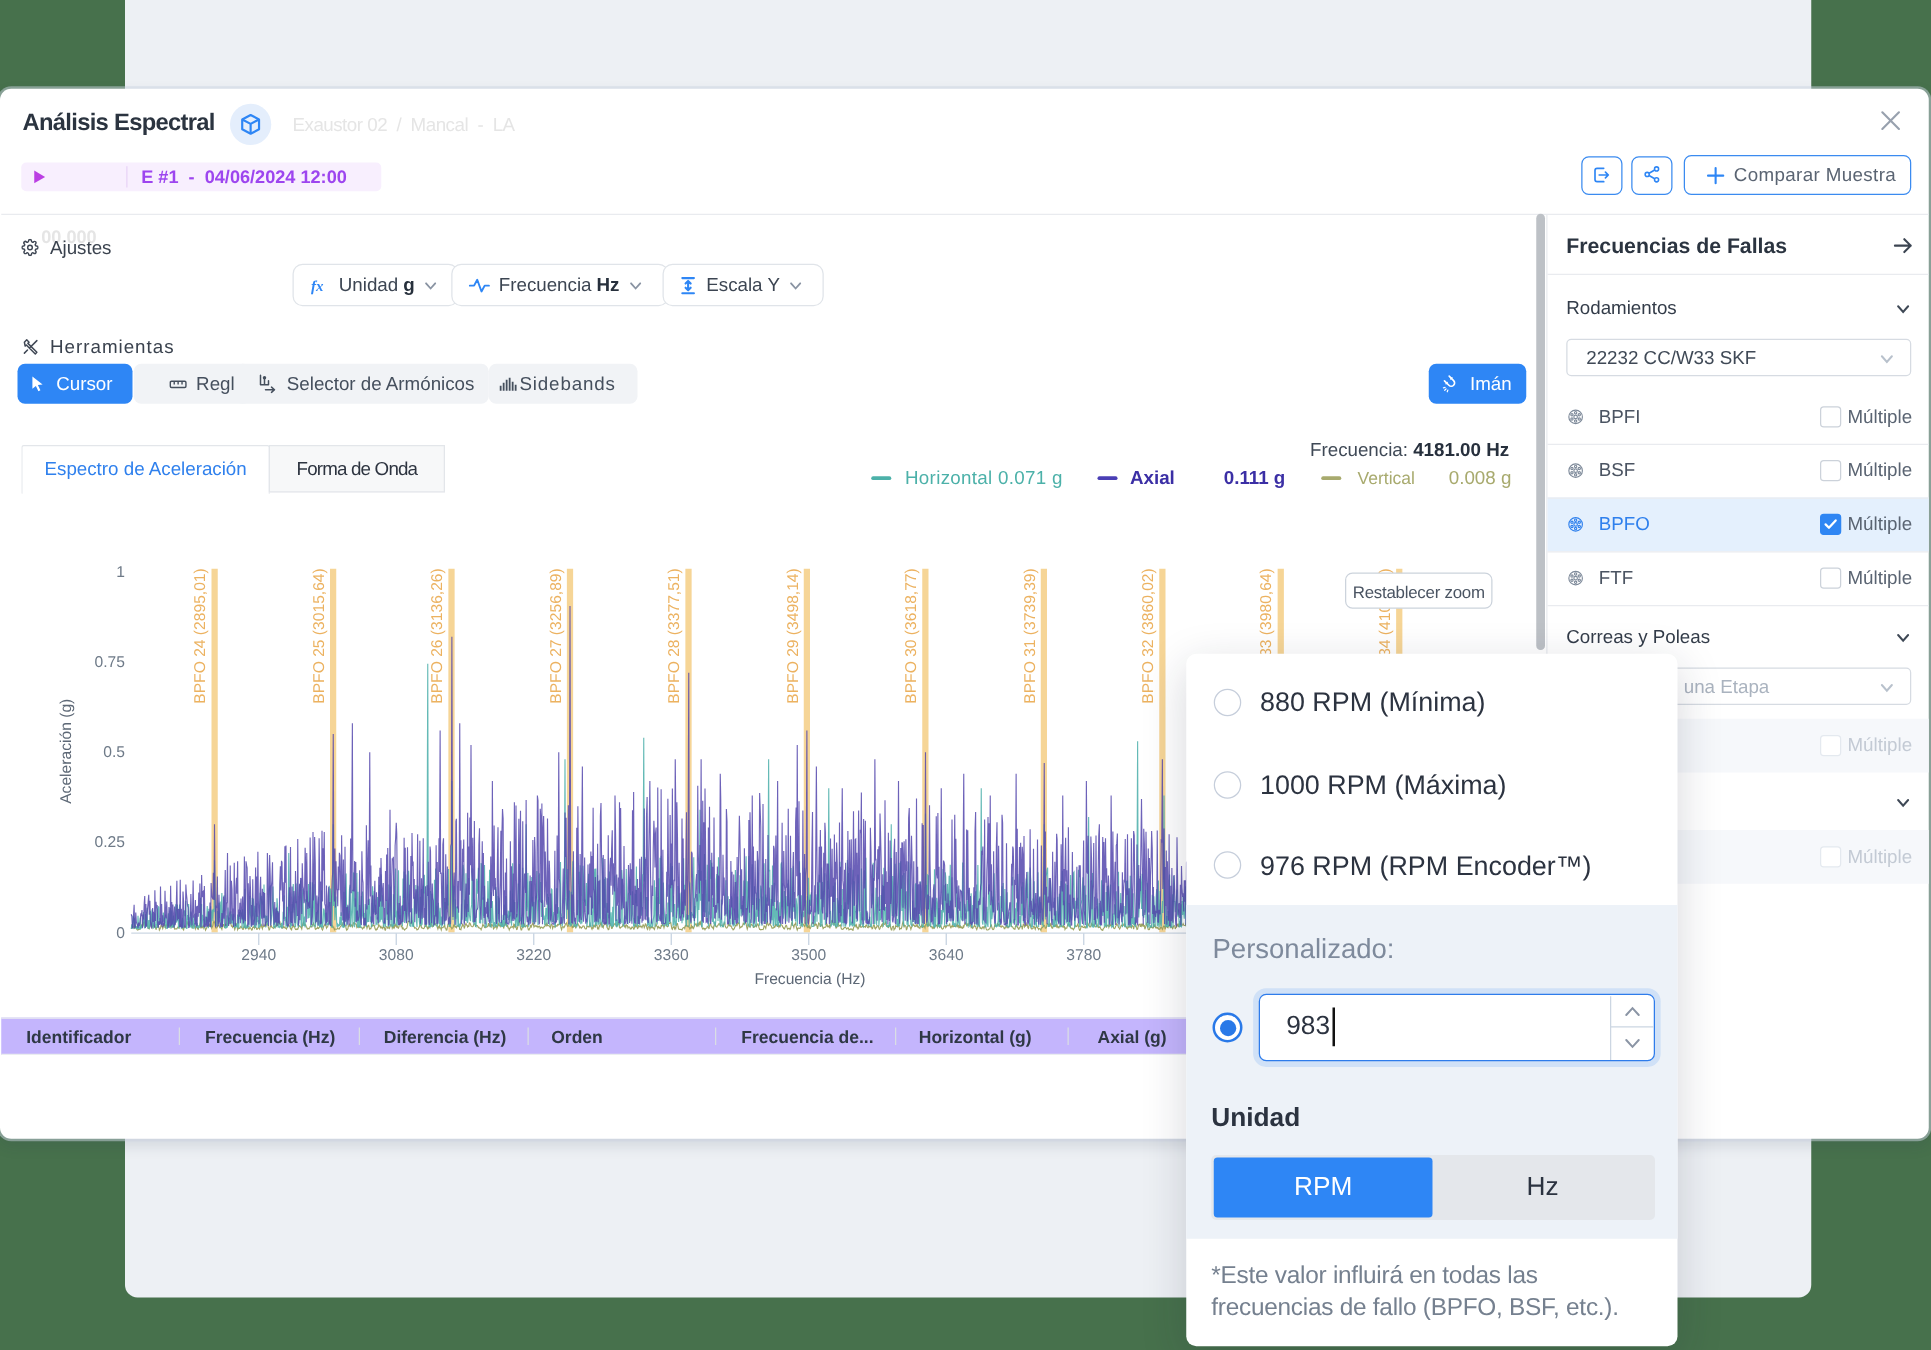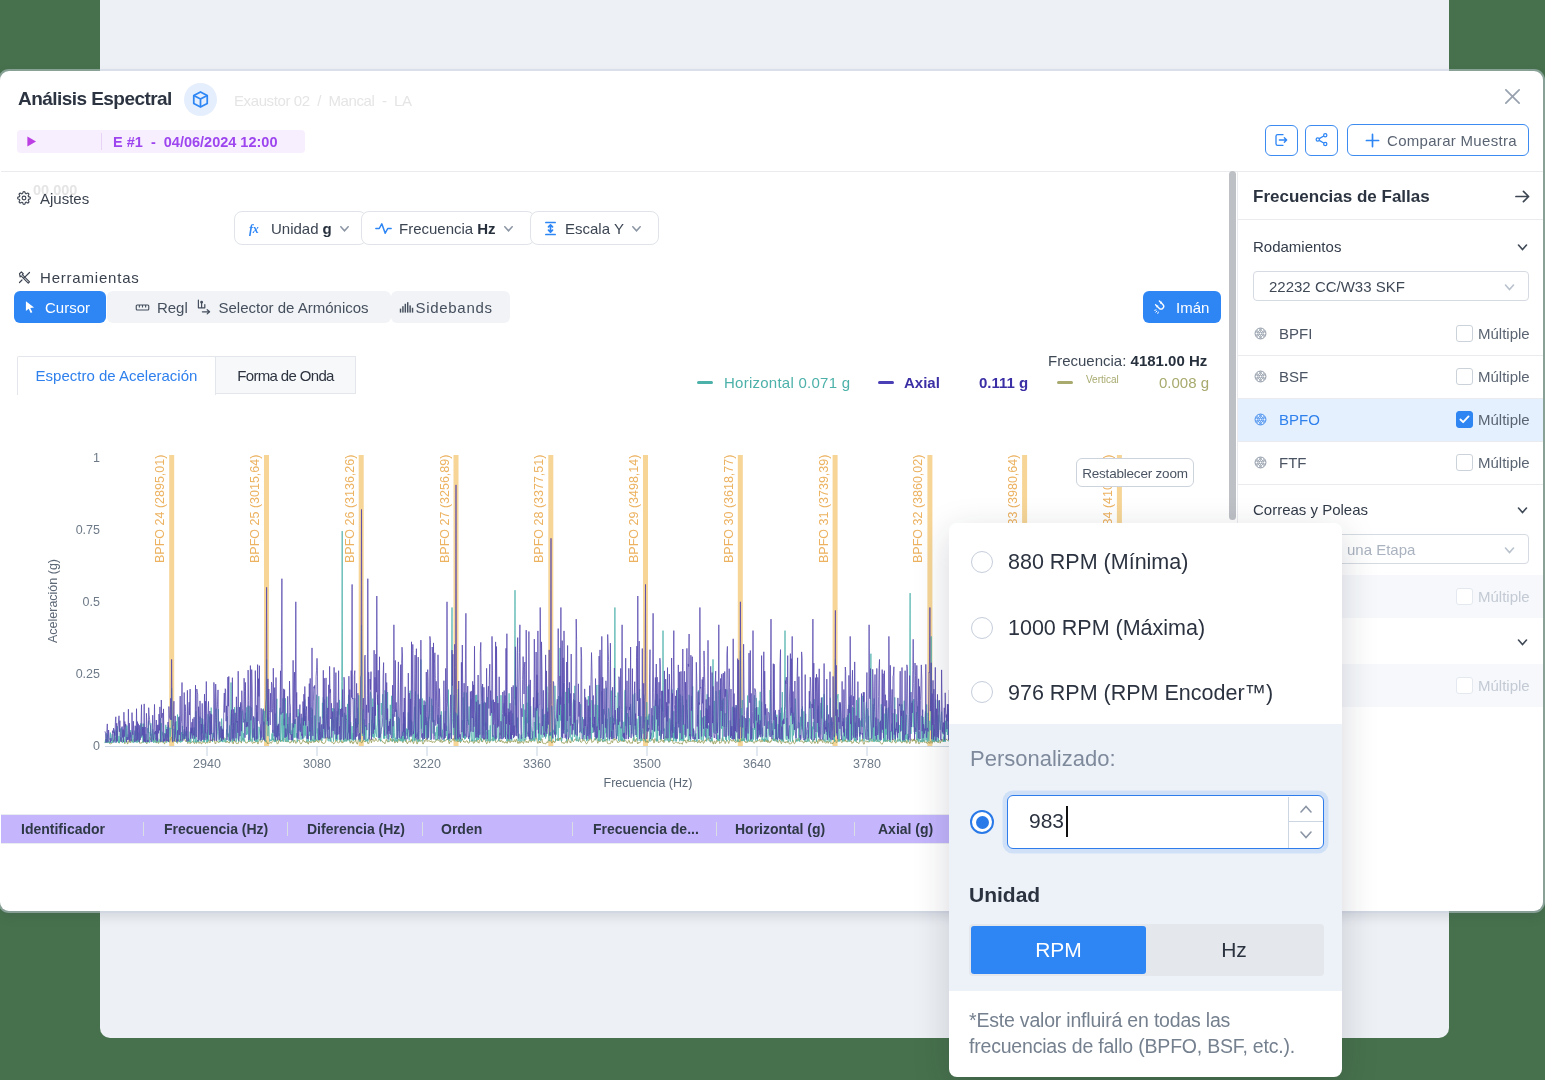--- a/index.html
+++ b/index.html
@@ -112,21 +112,21 @@
       </svg>
     <span style="margin-left:8px;">Cursor</span>
   </div>
   <div class="toolbtn" style="left:107px;width:71px;padding-left:23px;justify-content:center;">
     <svg width="15" height="15" viewBox="0 0 24 24" fill="none" stroke="#454f5d" stroke-width="1.8">
         <rect x="2" y="8" width="20" height="8" rx="1.5"></rect>
         <path d="M7 8 V12 M12 8 V12 M17 8 V12"></path>
       </svg>
     <span style="margin-left:7px;">Regla</span>
   </div>
-  <div class="toolbtn" style="left:187.5px;width:195px;padding-left:8px;">
+  <div class="toolbtn" style="left:187.5px;width:195px;padding-left:8px;justify-content:center;">
     <svg width="16" height="16" viewBox="0 0 20 20" fill="none" stroke="#454f5d" stroke-width="1.5" stroke-linecap="round">
         <path d="M3 1.5 V11 M7 4 V11 M11 7 V11 M3 11 H11 M8 16 H17 M17 16 L14 13.4 M17 16 L14 18.6"></path>
         <circle cx="7" cy="4" r="1" fill="#454f5d"></circle>
       </svg>
     <span style="margin-left:7px;">Selector de Armónicos</span>
   </div>
   <div class="toolbtn" style="left:390.5px;width:111px;padding-left:8px;">
     <svg width="16" height="14" viewBox="0 0 20 16" fill="#454f5d">
         <rect x="1" y="10" width="1.8" height="5"></rect>
         <rect x="4" y="7" width="1.8" height="8"></rect>
@@ -151,21 +151,21 @@
   <div class="abs" style="left:17px;top:356px;width:197px;height:38px;border:1px solid #e3e6ea;border-bottom:none;border-radius:2px 2px 0 0;background:#fff;line-height:38px;text-align:center;font-size:15px;color:#2f80ed;">Espectro de Aceleración</div>
   <div class="abs" style="left:215px;top:356px;width:141px;height:38px;border:1px solid #e3e6ea;background:#f7f8f9;line-height:38px;text-align:center;font-size:15px;letter-spacing:-0.65px;color:#2d3440;box-sizing:border-box;">Forma de Onda</div>
 
   <div class="abs" style="left:1048px;top:352px;font-size:15px;color:#3f4956;">Frecuencia: <b style="color:#27303d;">4181.00 Hz</b></div>
   <div class="abs" style="left:697px;top:381px;width:16px;height:3px;border-radius:2px;background:#4cb1a9;"></div>
   <div class="abs" style="left:724px;top:374px;font-size:15px;letter-spacing:0.25px;color:#4cb1a9;">Horizontal 0.071 g</div>
   <div class="abs" style="left:878px;top:381px;width:16px;height:3px;border-radius:2px;background:#4a3fb5;"></div>
   <div class="abs" style="left:904px;top:374px;font-size:15px;font-weight:700;color:#3b2fa5;">Axial</div>
   <div class="abs" style="left:979px;top:374px;font-size:15px;font-weight:700;color:#3b2fa5;">0.111 g</div>
   <div class="abs" style="left:1057px;top:381px;width:16px;height:3px;border-radius:2px;background:#a8aa6e;"></div>
-  <div class="abs" style="left:1086px;top:374px;font-size:10px;color:#a8aa6e;">Vertical</div>
+  <div class="abs" style="left:1086px;top:374px;font-size:14px;color:#a8aa6e;">Vertical</div>
   <div class="abs" style="left:1159px;top:374px;font-size:15px;color:#a8aa6e;">0.008 g</div>
   <svg class="abs" style="left:0;top:430px;" width="1237" height="380" viewBox="0 0 1237 380">
   <rect x="169.2" y="25" width="5" height="291" fill="#f6d596"></rect>
   <rect x="264.0" y="25" width="5" height="291" fill="#f6d596"></rect>
   <rect x="358.7" y="25" width="5" height="291" fill="#f6d596"></rect>
   <rect x="453.5" y="25" width="5" height="291" fill="#f6d596"></rect>
   <rect x="548.3" y="25" width="5" height="291" fill="#f6d596"></rect>
   <rect x="643.0" y="25" width="5" height="291" fill="#f6d596"></rect>
   <rect x="737.8" y="25" width="5" height="291" fill="#f6d596"></rect>
   <rect x="832.6" y="25" width="5" height="291" fill="#f6d596"></rect>

